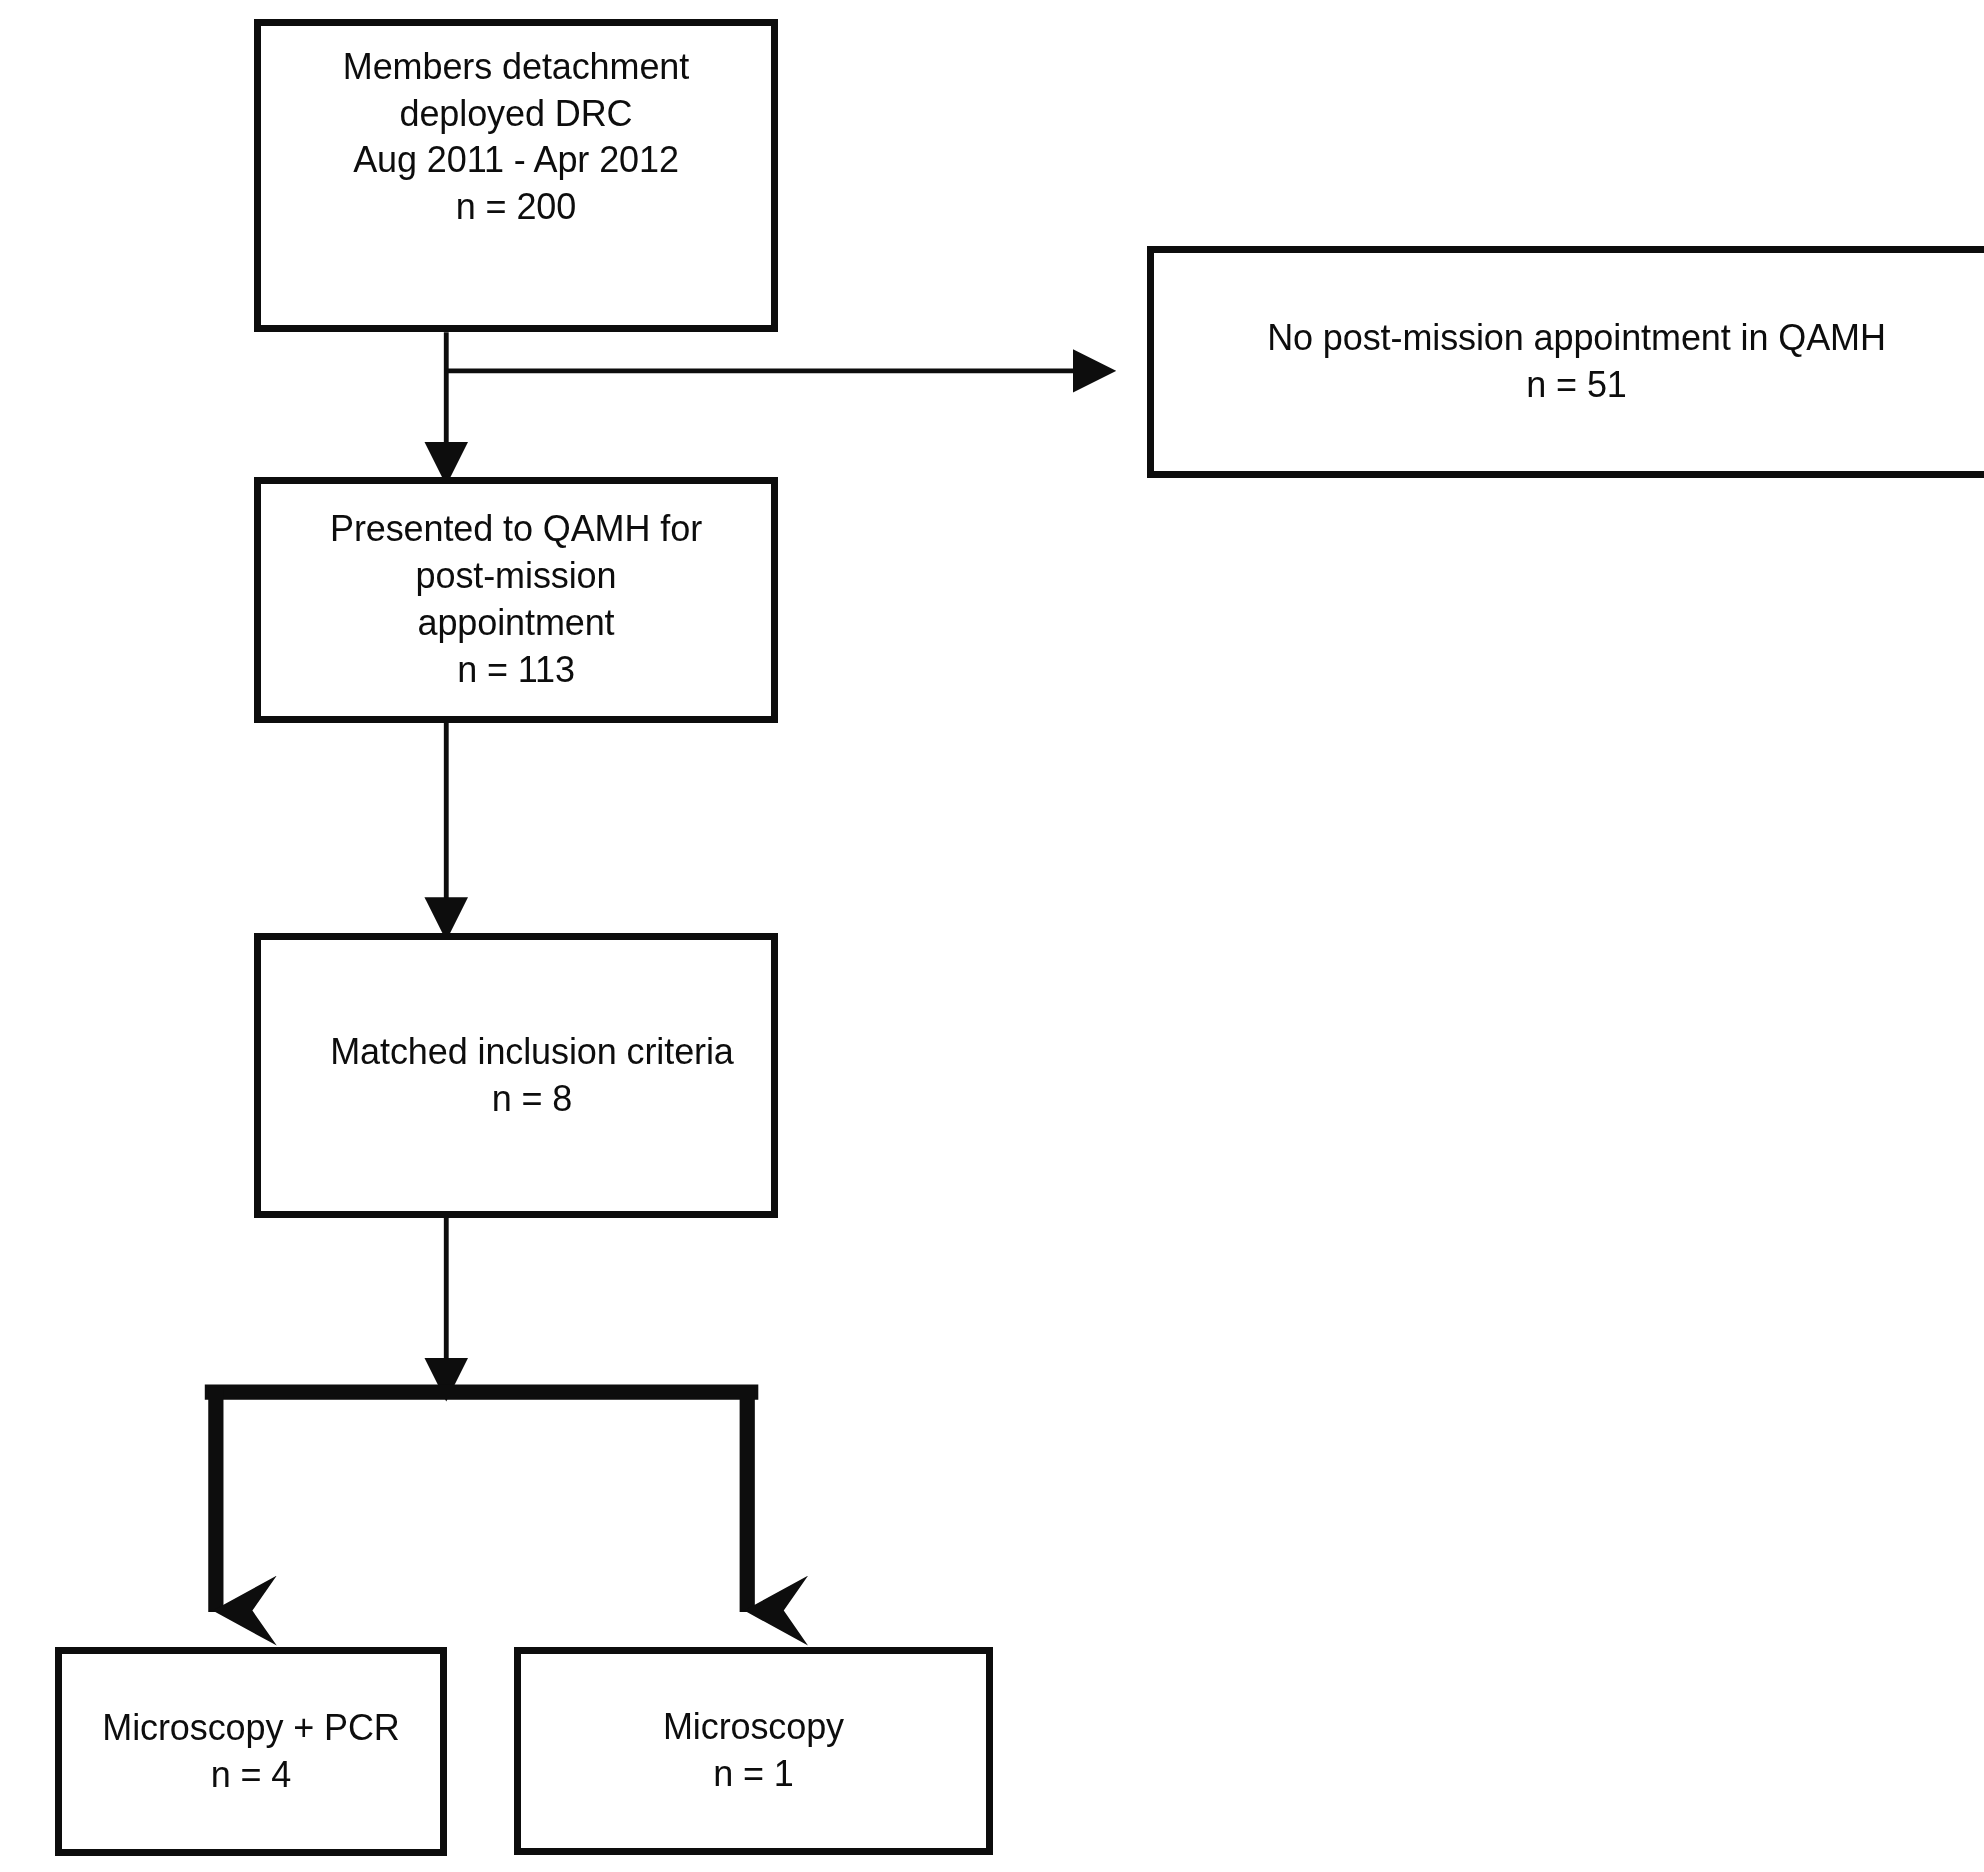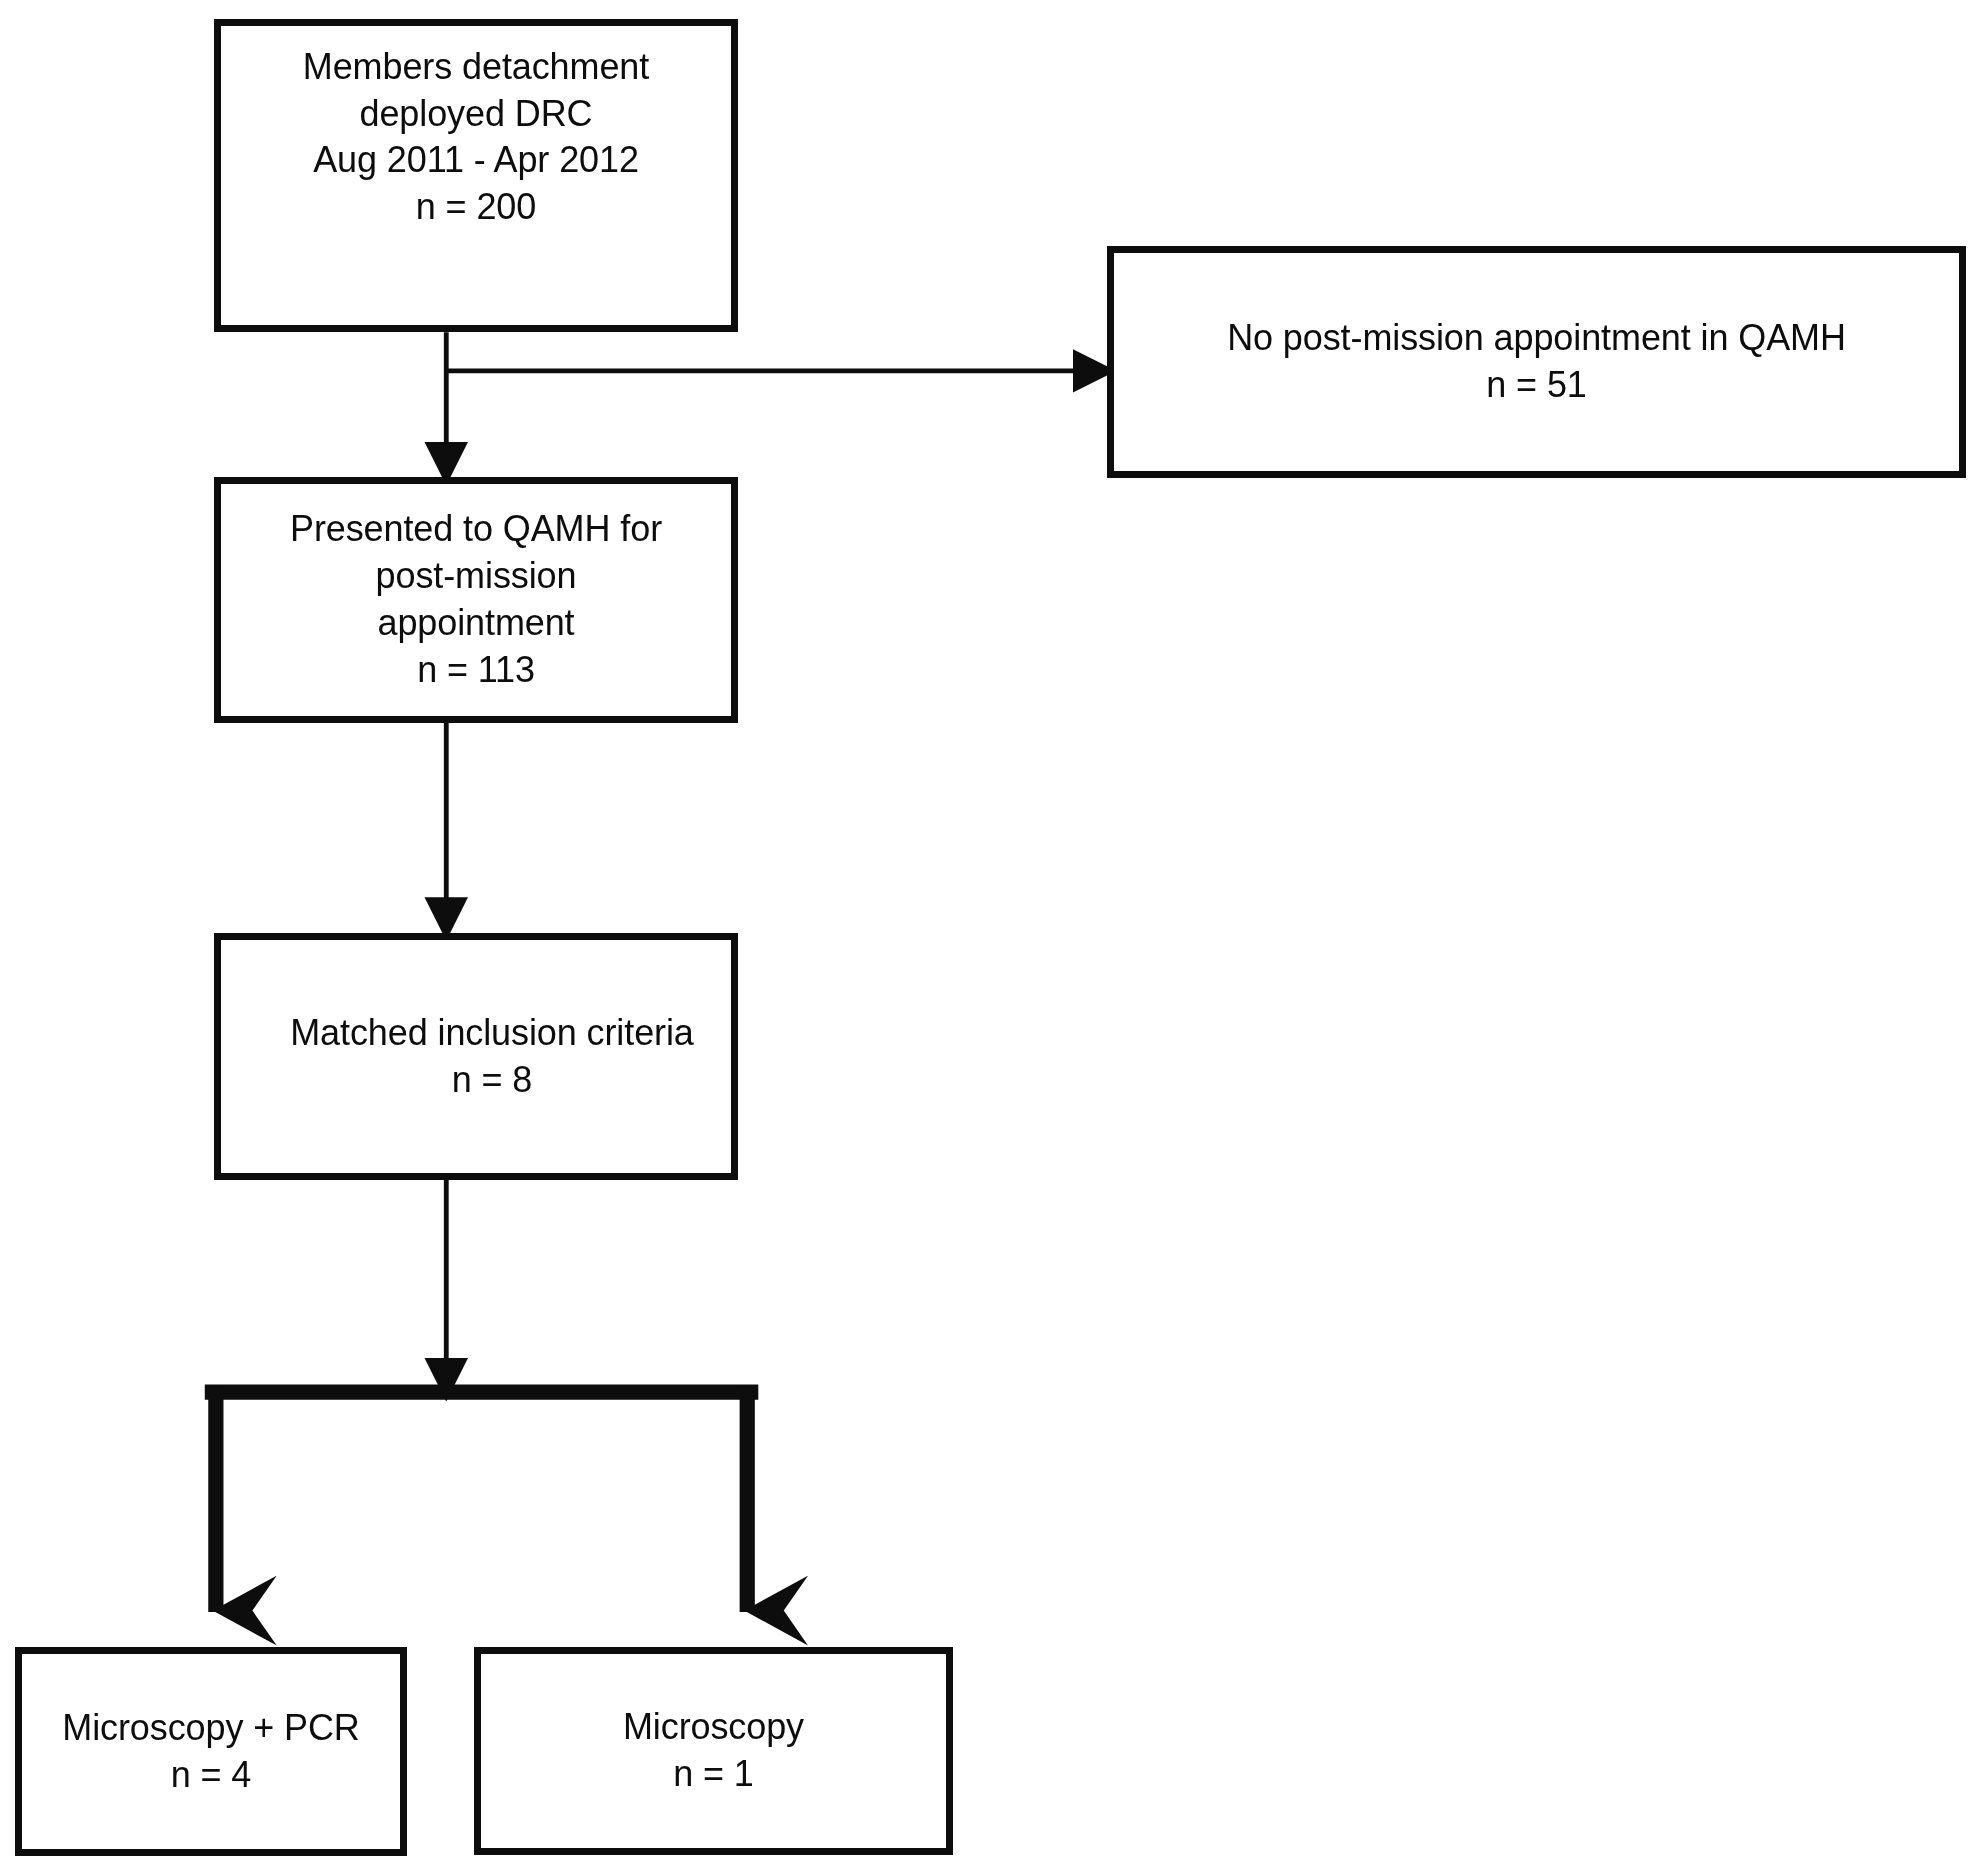--- a/index.html
+++ b/index.html
@@ -18,38 +18,39 @@
   .node {
     position: absolute;
     box-sizing: border-box;
     background: #ffffff;
     border: 7.6px solid #0d0d0d;
     display: flex;
     flex-direction: column;
     align-items: center;
     justify-content: center;
     text-align: right;
+    margin-left: 40px;
   }
   .node .line {
     display: block;
     color: #0d0d0d;
     font-size: 36px;
     line-height: 1.30;
     white-space: nowrap;
     letter-spacing: -0.1px;
   }
   .node .line.count {
     font-weight: normal;
   }
   
   #node-source      { left: 214px;  top: 19.4px;   width: 524px;  height: 313px; }
   #node-source .stack { padding-bottom: 77px; }
   #node-noappt      { left: 1107px; top: 246px;  width: 859px; height: 232px; }
   #node-presented   { left: 214px;  top: 477px;  width: 524px;  height: 246px; }
-  #node-matched     { left: 214px;  top: 933px; width: 524px;  height: 247px; padding-left: 32px; }
+  #node-matched     { left: 214px;  top: 933px; width: 524px;  height: 285px; padding-left: 32px; }
   #node-micropcr    { left: 15px;   top: 1647px; width: 392px;  height: 209px; }
   #node-micro       { left: 474px;  top: 1647px; width: 479px;  height: 208px; }
   .stack {
     display: flex;
     flex-direction: column;
     align-items: center;
     justify-content: center;
   }
   
   #connectors {

